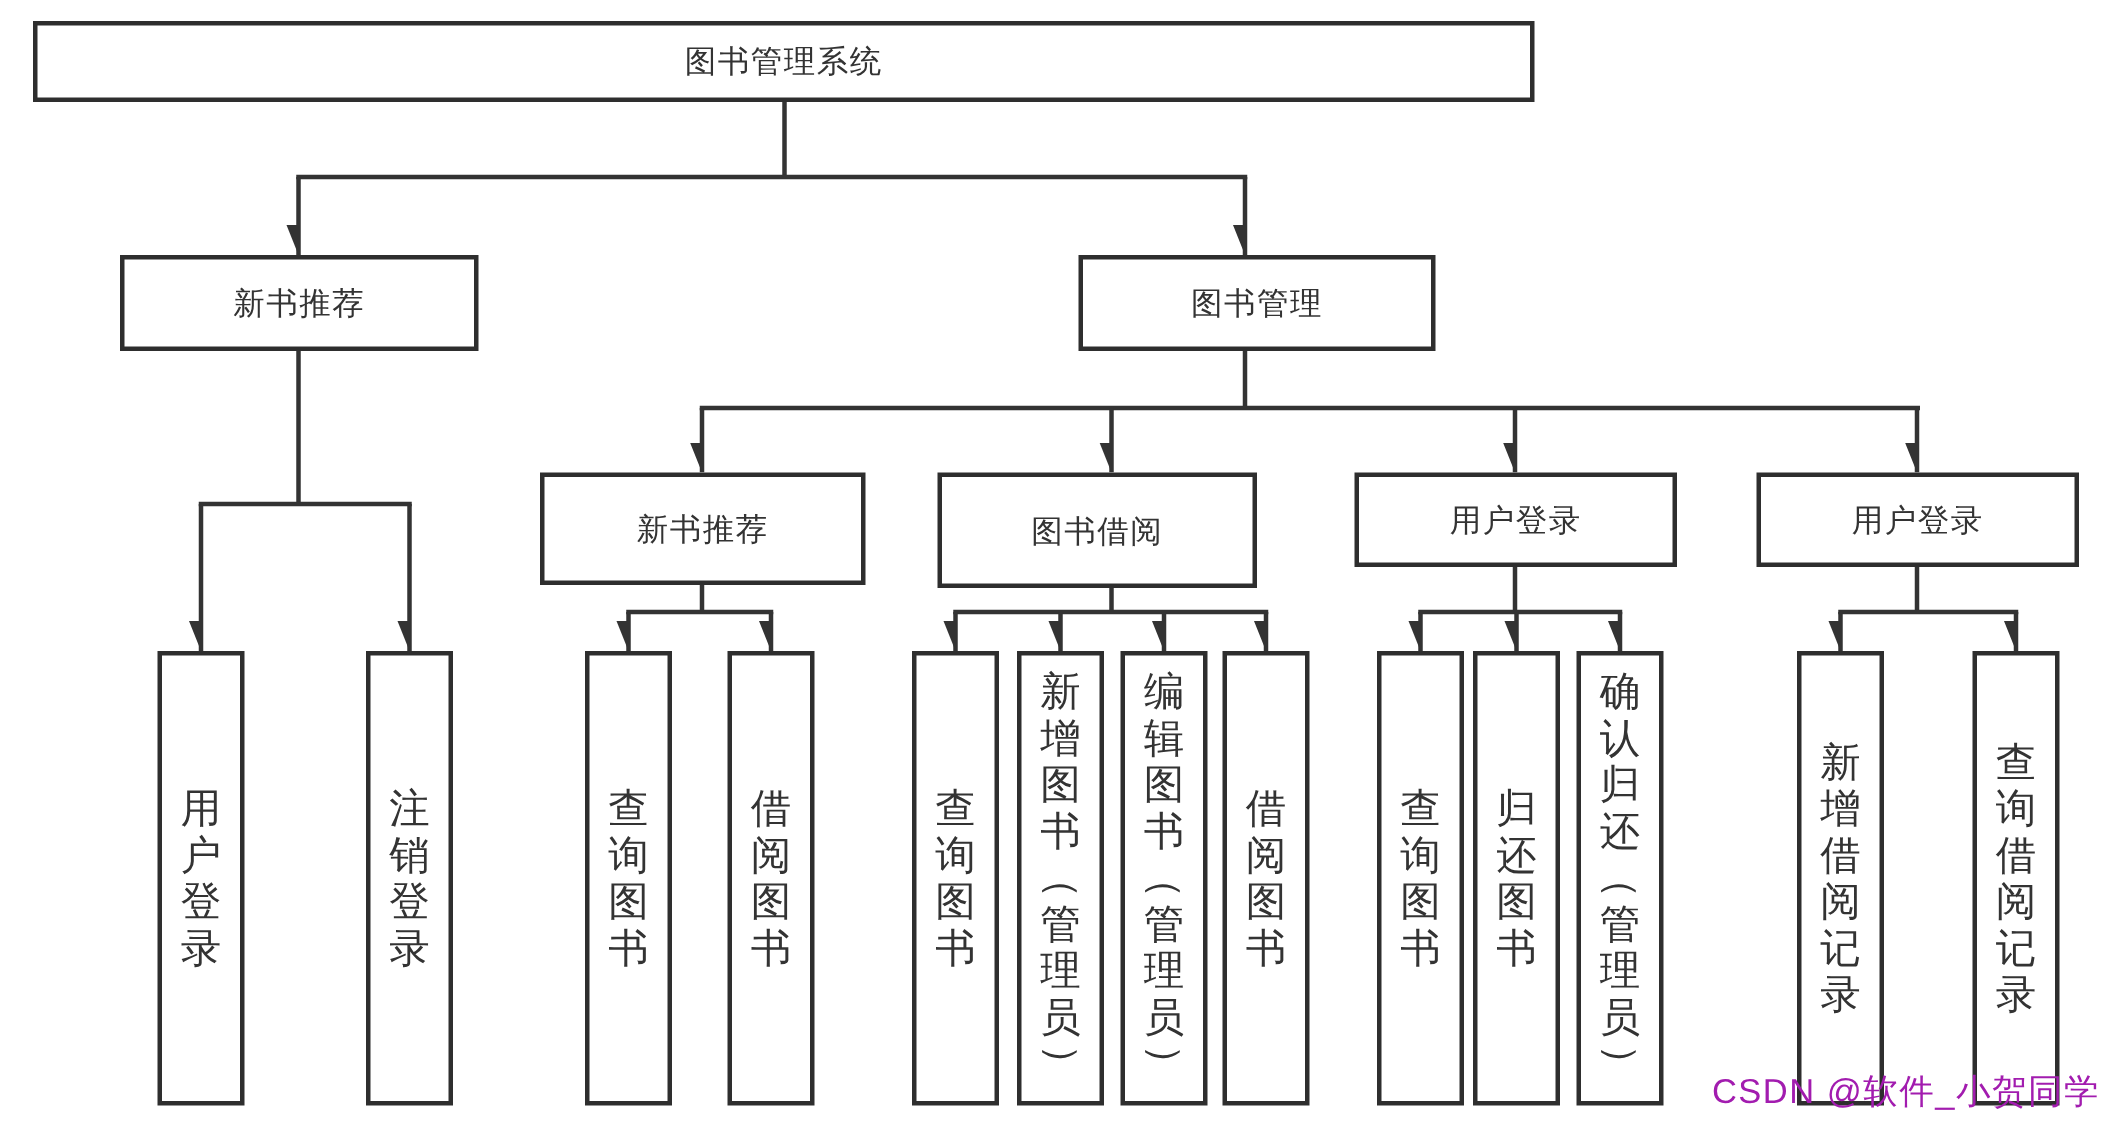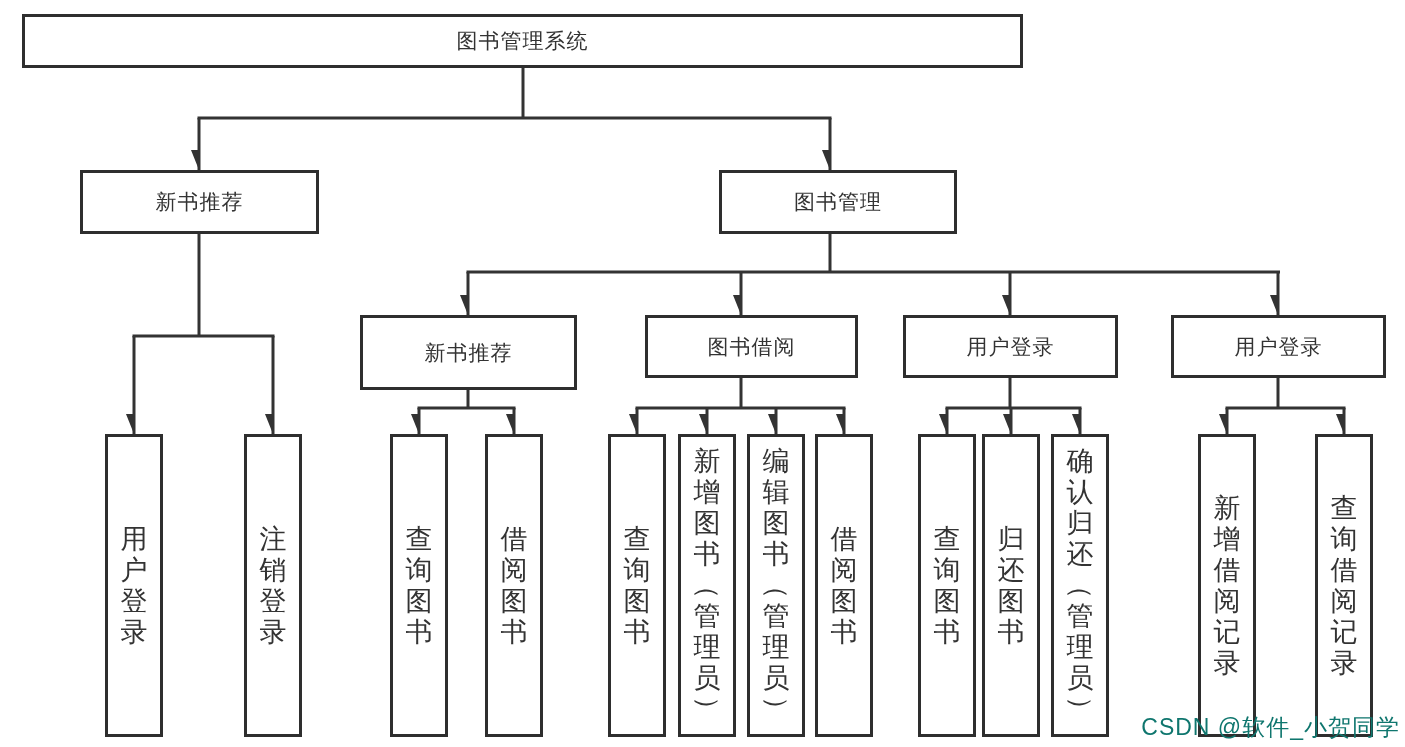--- a/index.html
+++ b/index.html
@@ -49,21 +49,21 @@
     text-align: center;
   }
   .leaf .vlabel span.rot {
     transform: rotate(90deg);
   }
   #watermark {
     position: absolute;
     right: 5px;
     bottom: 4px;
     font-size: 23px;
-    color: #0f766e;
+    color: #a21caf;
     letter-spacing: 1px;
     z-index: 6;
     white-space: nowrap;
   }
 </style>
 </head>
 <body>
 
 <div id="canvas">
 
@@ -124,21 +124,21 @@
   <div class="box" style="left:80px; top:170px; width:239px; height:64px;">
     <span class="hlabel">新书推荐</span>
   </div>
   <div class="box" style="left:719px; top:170px; width:238px; height:64px;">
     <span class="hlabel">图书管理</span>
   </div>
 
   <div class="box" style="left:360px; top:315px; width:217px; height:75px;">
     <span class="hlabel">新书推荐</span>
   </div>
-  <div class="box" style="left:645px; top:315px; width:213px; height:63px;">
+  <div class="box" style="left:625px; top:315px; width:213px; height:77px;">
     <span class="hlabel">图书借阅</span>
   </div>
   <div class="box" style="left:903px; top:315px; width:215px; height:63px;">
     <span class="hlabel">用户登录</span>
   </div>
   <div class="box" style="left:1171px; top:315px; width:215px; height:63px;">
     <span class="hlabel">用户登录</span>
   </div>
 
   <div class="box leaf" style="left:105px; top:434px; width:58px; height:303px;">

